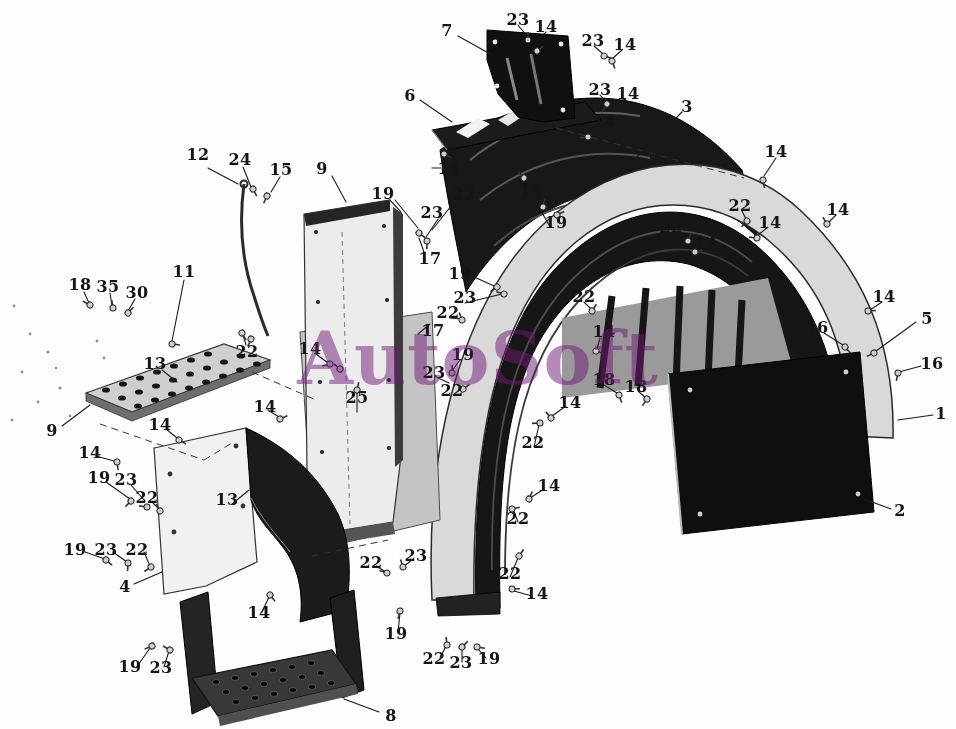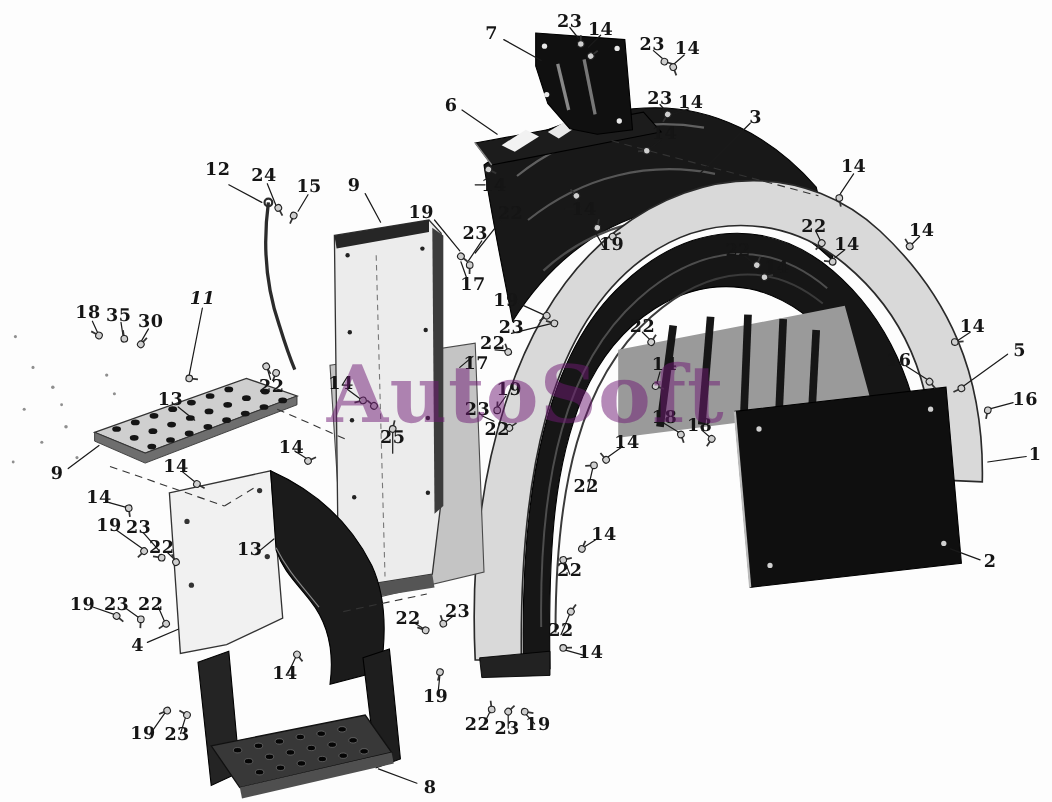--- a/index.html
+++ b/index.html
@@ -577,21 +577,21 @@
       <div class="callout" style="left: 430px; top: 258px;">17</div>
       <div class="callout" style="left: 460px; top: 273px;">19</div>
       <div class="callout" style="left: 465px; top: 297px;">23</div>
       <div class="callout" style="left: 448px; top: 312px;">22</div>
       <div class="callout" style="left: 584px; top: 296px;">22</div>
       <div class="callout" style="left: 884px; top: 296px;">14</div>
       <div class="callout" style="left: 433px; top: 330px;">17</div>
       <div class="callout" style="left: 80px; top: 284px;">18</div>
       <div class="callout" style="left: 108px; top: 286px;">35</div>
       <div class="callout" style="left: 137px; top: 292px;">30</div>
-      <div class="callout" style="left: 184px; top: 271px; font-style: italic;">11</div>
+      <div class="callout" style="left: 184px; top: 271px;">11</div>
       <div class="callout" style="left: 927px; top: 318px;">5</div>
       <div class="callout" style="left: 817px; top: 327px;">16</div>
       <div class="callout" style="left: 932px; top: 363px;">16</div>
       <div class="callout" style="left: 155px; top: 363px;">13</div>
       <div class="callout" style="left: 247px; top: 351px;">22</div>
       <div class="callout" style="left: 310px; top: 348px;">14</div>
       <div class="callout" style="left: 463px; top: 354px;">19</div>
       <div class="callout" style="left: 604px; top: 331px;">14</div>
       <div class="callout" style="left: 434px; top: 372px;">23</div>
       <div class="callout" style="left: 604px; top: 379px;">18</div>

